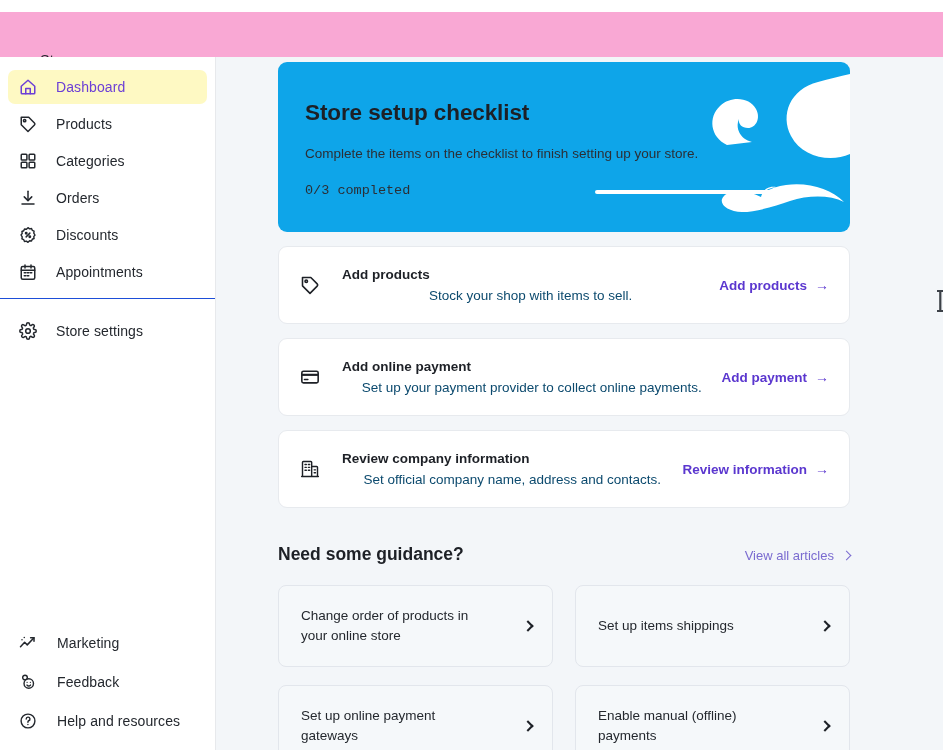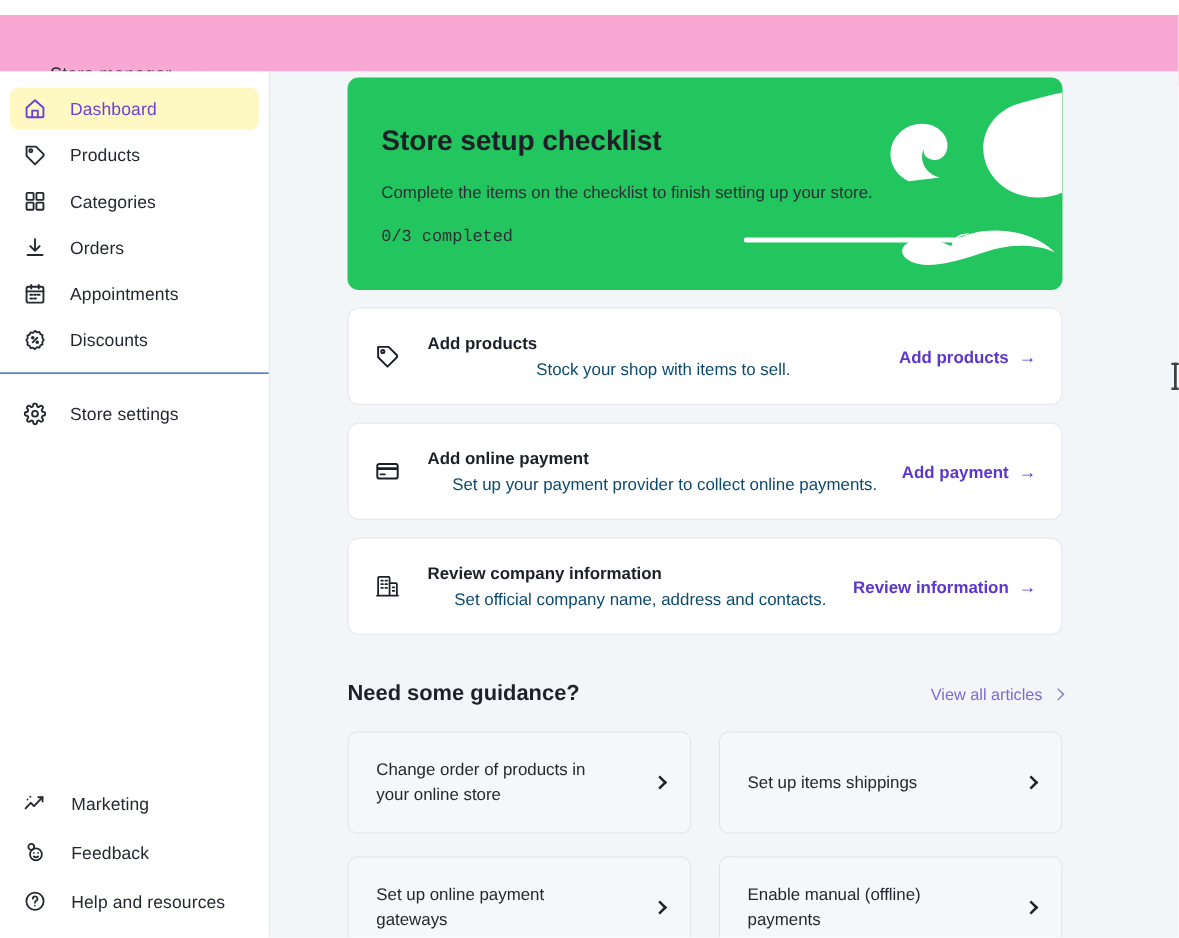--- a/index.html
+++ b/index.html
@@ -71,21 +71,21 @@
     width: 727px; height: 693px;
     background: #f3f6f9;
     overflow: hidden;
   }
   .content { width: 572px; margin-left: 62px; padding-top: 5px; }
 
   
   .banner {
     position: relative;
     height: 170px;
-    background: #22c55e;
+    background: #0ea5e9;
     border-radius: 9px;
     overflow: hidden;
     padding: 38px 0 0 27px;
   }
   .banner h1 {
     font-size: 22.5px; font-weight: bold; color: #1d2026;
     letter-spacing: -.1px;
   }
   .banner .sub {
     margin-top: 20px;
@@ -224,40 +224,40 @@
               <path d="M12 3v12"></path>
               <path d="M7 10.5 12 15.5l5-5"></path>
               <path d="M4 20h16"></path>
             </svg>
         </span>
         <span class="nav-label">Orders</span>
       </div>
 
       <div class="nav-item">
         <span class="nav-ico">
-          <svg width="18" height="18" viewBox="0 0 24 24" fill="none" stroke="#24282e" stroke-width="2" stroke-linecap="round" stroke-linejoin="round">
-              <rect x="3" y="4.5" width="18" height="17" rx="2"></rect>
-              <path d="M3 9.5h18"></path>
-              <path d="M8 2.5v4M16 2.5v4"></path>
-              <path d="M7 13h2M11 13h2M15 13h2M7 17h2M11 17h2"></path>
-            </svg>
-        </span>
-        <span class="nav-label">Appointments</span>
-      </div>
-
-      <div class="nav-item">
-        <span class="nav-ico">
           <svg width="18" height="18" viewBox="0 0 24 24" fill="none" stroke="#24282e" stroke-width="1.9" stroke-linecap="round" stroke-linejoin="round">
               <path d="M12 2.2l2.1 1.6 2.6-.4 1 2.4 2.4 1-.4 2.6L21.3 12l-1.6 2.1.4 2.6-2.4 1-1 2.4-2.6-.4L12 21.8l-2.1-1.6-2.6.4-1-2.4-2.4-1 .4-2.6L2.7 12l1.6-2.1-.4-2.6 2.4-1 1-2.4 2.6.4z"></path>
               <path d="M9.5 14.5l5-5"></path>
               <circle cx="9.6" cy="9.6" r="1"></circle>
               <circle cx="14.4" cy="14.4" r="1"></circle>
             </svg>
         </span>
         <span class="nav-label">Discounts</span>
+      </div>
+
+      <div class="nav-item">
+        <span class="nav-ico">
+          <svg width="18" height="18" viewBox="0 0 24 24" fill="none" stroke="#24282e" stroke-width="2" stroke-linecap="round" stroke-linejoin="round">
+              <rect x="3" y="4.5" width="18" height="17" rx="2"></rect>
+              <path d="M3 9.5h18"></path>
+              <path d="M8 2.5v4M16 2.5v4"></path>
+              <path d="M7 13h2M11 13h2M15 13h2M7 17h2M11 17h2"></path>
+            </svg>
+        </span>
+        <span class="nav-label">Appointments</span>
       </div>
     </div>
 
     <div class="nav-group lower">
       <div class="nav-item">
         <span class="nav-ico">
           <svg width="18" height="18" viewBox="0 0 24 24" fill="none" stroke="#24282e" stroke-width="2" stroke-linecap="round" stroke-linejoin="round">
               <circle cx="12" cy="12" r="3.1"></circle>
               <path d="M19.4 15a1.6 1.6 0 0 0 .3 1.8l.1.1a2 2 0 1 1-2.8 2.8l-.1-.1a1.6 1.6 0 0 0-1.8-.3 1.6 1.6 0 0 0-1 1.5V21a2 2 0 1 1-4 0v-.1A1.6 1.6 0 0 0 9 19.4a1.6 1.6 0 0 0-1.8.3l-.1.1a2 2 0 1 1-2.8-2.8l.1-.1a1.6 1.6 0 0 0 .3-1.8 1.6 1.6 0 0 0-1.5-1H3a2 2 0 1 1 0-4h.1A1.6 1.6 0 0 0 4.6 9a1.6 1.6 0 0 0-.3-1.8l-.1-.1a2 2 0 1 1 2.8-2.8l.1.1a1.6 1.6 0 0 0 1.8.3H9a1.6 1.6 0 0 0 1-1.5V3a2 2 0 1 1 4 0v.1a1.6 1.6 0 0 0 1 1.5 1.6 1.6 0 0 0 1.8-.3l.1-.1a2 2 0 1 1 2.8 2.8l-.1.1a1.6 1.6 0 0 0-.3 1.8V9a1.6 1.6 0 0 0 1.5 1H21a2 2 0 1 1 0 4h-.1a1.6 1.6 0 0 0-1.5 1z"></path>
             </svg>

